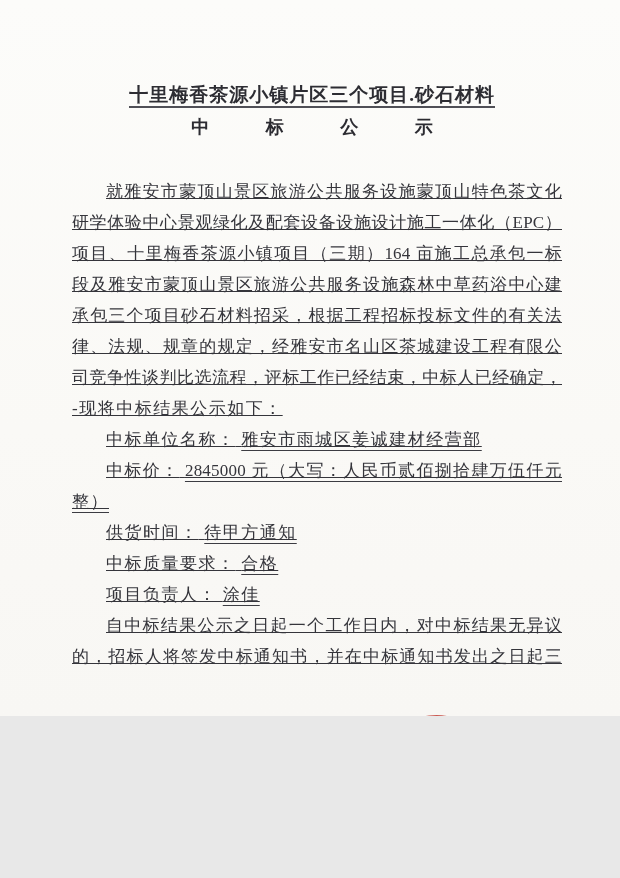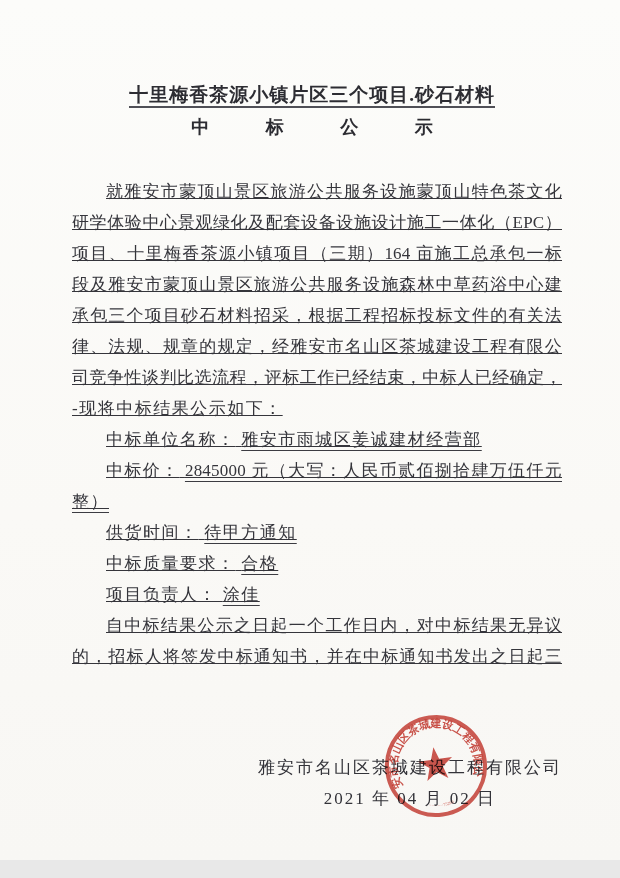--- a/index.html
+++ b/index.html
@@ -1,18 +1,18 @@
 <!DOCTYPE html>
 <html><head>
 <meta charset="utf-8">
 <style>
   html,body { margin:0; padding:0; background:#e8e8e8; }
   .page {
     position:relative;
-    width:620px; height:860px;
+    width:620px; height:716px;
     margin:0 auto;
     background:linear-gradient(180deg,#fcfcfa 0%, #faf9f6 60%, #f8f7f4 100%);
     font-family:"Liberation Serif","DejaVu Serif",serif;
     color:#35353b;
     overflow:hidden;
   }
   .titles { position:absolute; top:82px; left:62px; width:500px; text-align:center; }
   .subtitle { font-size:19px; font-weight:bold; letter-spacing:1px; color:#2d2d33; }
   .subtitle-underline { border-bottom:2px solid #4f4f56; padding-bottom:1px; }
   .main-title {

